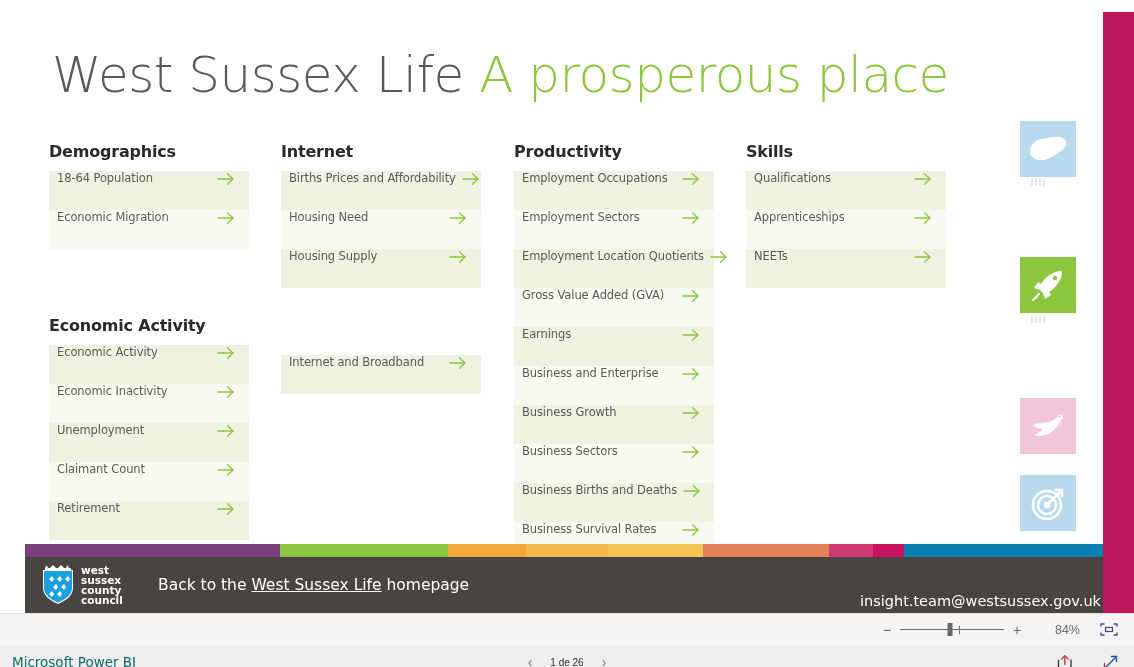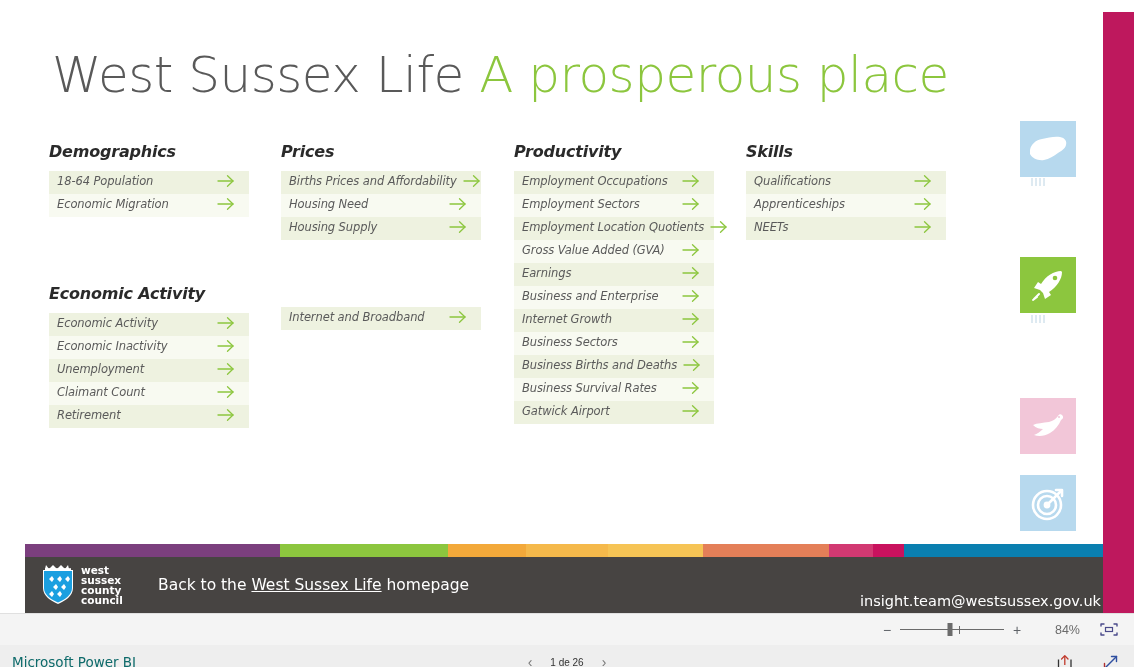--- a/index.html
+++ b/index.html
@@ -24,35 +24,35 @@
   }
   .title-a, .title-b {
     font-family: "DejaVu Sans", sans-serif;
     font-size: 50px; font-weight: 300; letter-spacing: -0.5px;
     line-height: 62px;
   }
   .title-a { color: #595959; }
   .title-b { color: #8cc63e; }
 
   
-  .column { position: absolute; width: 200px; font-style: italic; }
+  .column { position: absolute; width: 200px; }
   #col-0 { left: 49px; top: 130px; }
   #col-1 { left: 281px; top: 130px; }
   #col-2 { left: 514px; top: 130px; }
   #col-3 { left: 746px; top: 130px; }
 
   .group { margin-bottom: 0; }
   .group-title {
     font-family: "DejaVu Sans", sans-serif;
     font-size: 16px; font-weight: bold; color: #2a2a2a;
     padding-bottom: 10px; letter-spacing: -0.2px;
   }
   .group-list { display: block; }
   .row {
-    height: 23px; display: flex; align-items: center;
+    height: 39px; display: flex; align-items: flex-start;
     padding: 0 12px 4px 8px; cursor: pointer;
   }
   .row.odd { background: #eef2e0; }
   .row.even { background: #f8faf1; }
   .row-label {
     flex: 1 1 auto;
     font-family: "DejaVu Sans", sans-serif;
     font-size: 11.5px; color: #5a5a5a; white-space: nowrap;
     letter-spacing: -0.1px;
   }
@@ -247,21 +247,21 @@
                   <path d="M1 7 H16" stroke="#8cc63e" stroke-width="1.3" stroke-linecap="round"></path>
                   <path d="M10.5 1.8 L16 7 L10.5 12.2" fill="none" stroke="#8cc63e" stroke-width="1.3" stroke-linecap="round" stroke-linejoin="round"></path>
                 </svg>
               </span>
             </div>
           </div>
         </div>
       </div>
     <div class="column" id="col-1">
         <div class="group">
-          <div class="group-title">Prices</div>
+          <div class="group-title">Internet</div>
           <div class="group-list">
             <div class="row odd">
               <span class="row-label">Births Prices and Affordability</span>
               <span class="row-arrow">
                 <svg width="18" height="14" viewBox="0 0 18 14" aria-hidden="true">
                   <path d="M1 7 H16" stroke="#8cc63e" stroke-width="1.3" stroke-linecap="round"></path>
                   <path d="M10.5 1.8 L16 7 L10.5 12.2" fill="none" stroke="#8cc63e" stroke-width="1.3" stroke-linecap="round" stroke-linejoin="round"></path>
                 </svg>
               </span>
             </div>
@@ -352,21 +352,21 @@
             <div class="row even">
               <span class="row-label">Business and Enterprise</span>
               <span class="row-arrow">
                 <svg width="18" height="14" viewBox="0 0 18 14" aria-hidden="true">
                   <path d="M1 7 H16" stroke="#8cc63e" stroke-width="1.3" stroke-linecap="round"></path>
                   <path d="M10.5 1.8 L16 7 L10.5 12.2" fill="none" stroke="#8cc63e" stroke-width="1.3" stroke-linecap="round" stroke-linejoin="round"></path>
                 </svg>
               </span>
             </div>
             <div class="row odd">
-              <span class="row-label">Internet Growth</span>
+              <span class="row-label">Business Growth</span>
               <span class="row-arrow">
                 <svg width="18" height="14" viewBox="0 0 18 14" aria-hidden="true">
                   <path d="M1 7 H16" stroke="#8cc63e" stroke-width="1.3" stroke-linecap="round"></path>
                   <path d="M10.5 1.8 L16 7 L10.5 12.2" fill="none" stroke="#8cc63e" stroke-width="1.3" stroke-linecap="round" stroke-linejoin="round"></path>
                 </svg>
               </span>
             </div>
             <div class="row even">
               <span class="row-label">Business Sectors</span>
               <span class="row-arrow">

